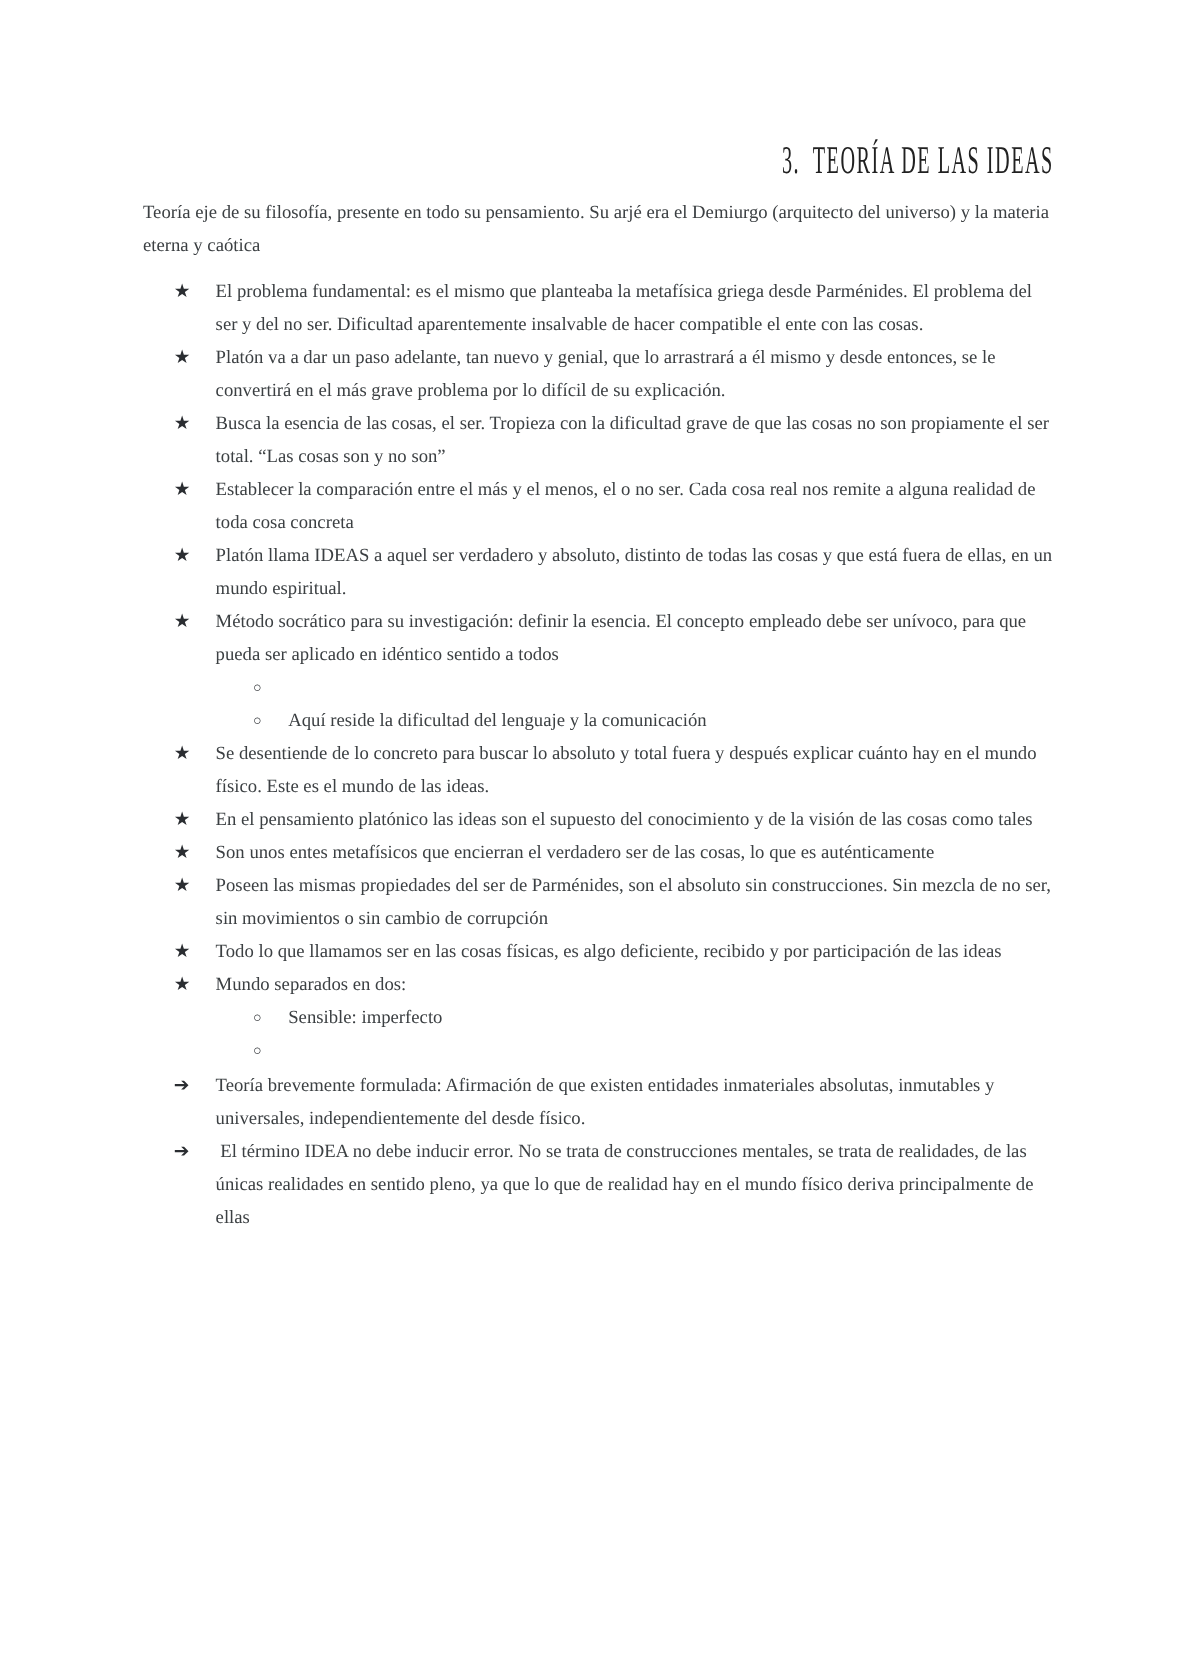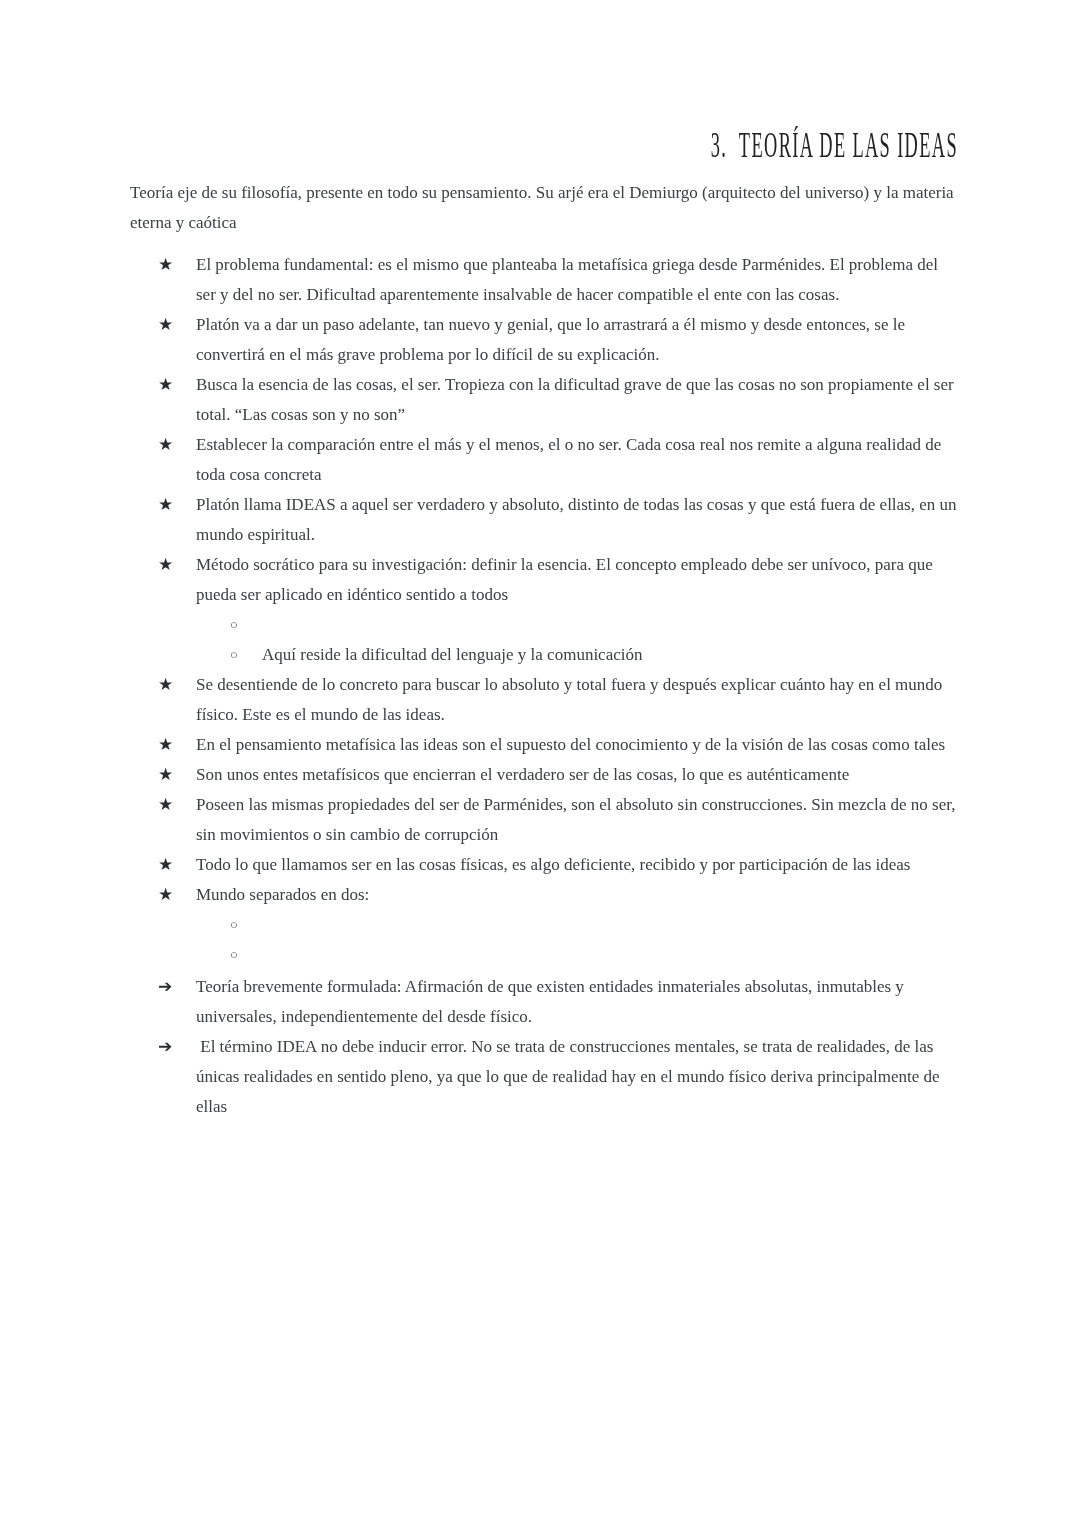--- a/index.html
+++ b/index.html
@@ -127,21 +127,21 @@
         <span class="li-text">Aquí reside la dificultad del lenguaje y la comunicación</span>
       </div>
 
       <div class="li level-1">
         <span class="marker">★</span>
         <span class="li-text">Se desentiende de lo concreto para buscar lo absoluto y total fuera y después explicar cuánto hay en el mundo físico. Este es el mundo de las ideas.</span>
       </div>
 
       <div class="li level-1">
         <span class="marker">★</span>
-        <span class="li-text">En el pensamiento metafísica las ideas son el supuesto del conocimiento y de la visión de las cosas como tales</span>
+        <span class="li-text">En el pensamiento platónico las ideas son el supuesto del conocimiento y de la visión de las cosas como tales</span>
       </div>
 
       <div class="li level-1">
         <span class="marker">★</span>
         <span class="li-text">Son unos entes metafísicos que encierran el verdadero ser de las cosas, lo que es auténticamente</span>
       </div>
 
       <div class="li level-1">
         <span class="marker">★</span>
         <span class="li-text">Poseen las mismas propiedades del ser de Parménides, son el absoluto sin construcciones. Sin mezcla de no ser, sin movimientos o sin cambio de corrupción</span>
@@ -152,20 +152,21 @@
         <span class="li-text">Todo lo que llamamos ser en las cosas físicas, es algo deficiente, recibido y por participación de las ideas</span>
       </div>
 
       <div class="li level-1">
         <span class="marker">★</span>
         <span class="li-text">Mundo separados en dos:</span>
       </div>
 
       <div class="li level-2">
         <span class="marker">○</span>
+        <span class="li-text">Sensible: imperfecto</span>
       </div>
 
       <div class="li level-2">
         <span class="marker">○</span>
       </div>
     </div>
 
 
   <div class="arrow-list">
 

